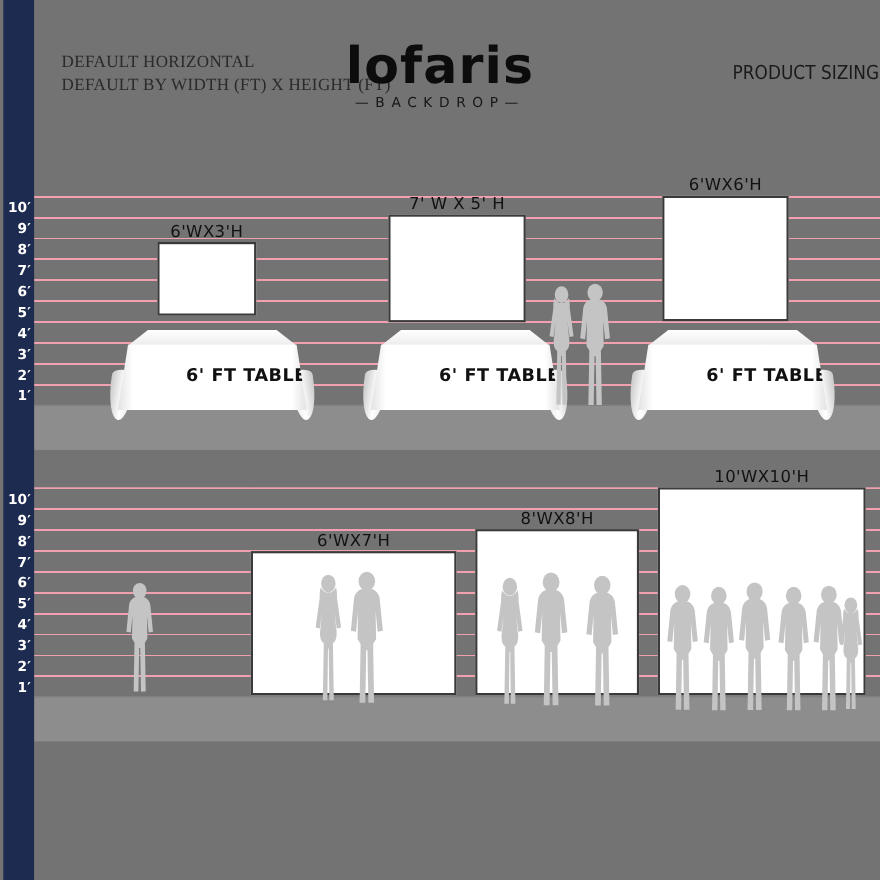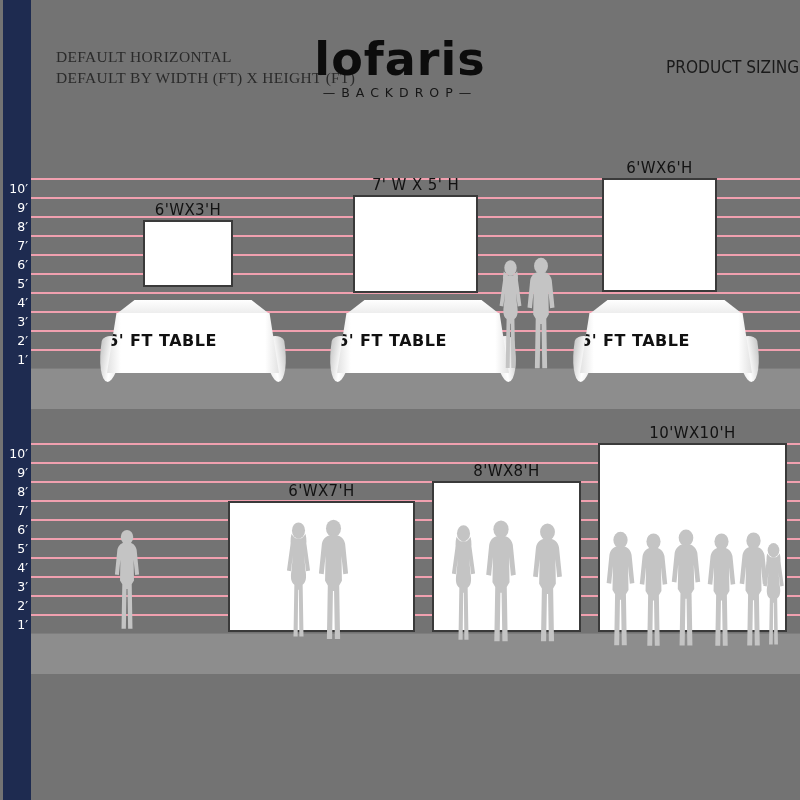--- a/index.html
+++ b/index.html
@@ -2,21 +2,21 @@
 <html><head>
 <meta charset="utf-8">
 <style>
   html,body{margin:0;padding:0;background:#fff;}
   .stage{position:relative;width:800px;height:800px;background:#737373;overflow:hidden;
          font-family:"DejaVu Sans","Liberation Sans",sans-serif;}
 
   
   .ruler-bar{position:absolute;left:3px;top:0;width:28px;height:800px;background:#1e2b50;z-index:6;}
   .ruler-label{position:absolute;left:3px;width:25px;height:17px;line-height:17px;
-               text-align:right;padding-right:2px;color:#ffffff;font-size:12.5px;font-weight:normal;
+               text-align:right;padding-right:2px;color:#ffffff;font-size:12.5px;font-weight:bold;
                z-index:7;letter-spacing:0;}
 
   
   .gridlines{position:absolute;left:31px;right:0;height:173px;z-index:1;
              background:repeating-linear-gradient(180deg,#f0a0af 0,#f0a0af 1.7px,transparent 1.7px,transparent 19px);}
   .grid-top{top:178px;}
   .grid-bottom{top:443px;}
 
   
   .ground{position:absolute;left:31px;right:0;height:40px;background:#8d8d8d;border-top:1px solid #7e7e7e;z-index:1;}
@@ -38,21 +38,21 @@
             white-space:nowrap;font-size:15px;color:#121212;letter-spacing:.4px;}
 
   
   .table{position:absolute;top:300px;width:172px;height:82px;z-index:3;}
   .tbl-top{position:absolute;left:0;right:0;top:0;height:14px;
            background:linear-gradient(180deg,#ffffff 0%,#ececec 100%);
            clip-path:polygon(16% 0,84% 0,94.5% 100%,5.5% 100%);}
   .tbl-front{position:absolute;left:0;right:0;top:13px;height:60px;
              background:linear-gradient(90deg,#e2e2e2 0%,#ffffff 8%,#ffffff 92%,#e2e2e2 100%);
              clip-path:polygon(5.5% 0,94.5% 0,100% 100%,0 100%);
-             display:flex;align-items:center;justify-content:flex-start;}
+             display:flex;align-items:center;justify-content:flex-end;}
   .tbl-front span{margin-top:-6px;font-size:16px;font-weight:bold;color:#111;letter-spacing:.5px;}
   .fold{position:absolute;width:22px;height:46px;top:36px;z-index:-1;
         background:linear-gradient(90deg,#c9c9c9 0%,#ffffff 55%,#e6e6e6 100%);
         border-radius:50% 50% 46% 54%/14% 14% 86% 86%;}
   .fold-l{left:-8px;transform:rotate(9deg);}
   .fold-r{right:-8px;transform:rotate(-9deg) scaleX(-1);}
 
   
   .person{position:absolute;z-index:4;}
   .person svg{display:block;width:100%;height:100%;fill:#c4c4c4;}

